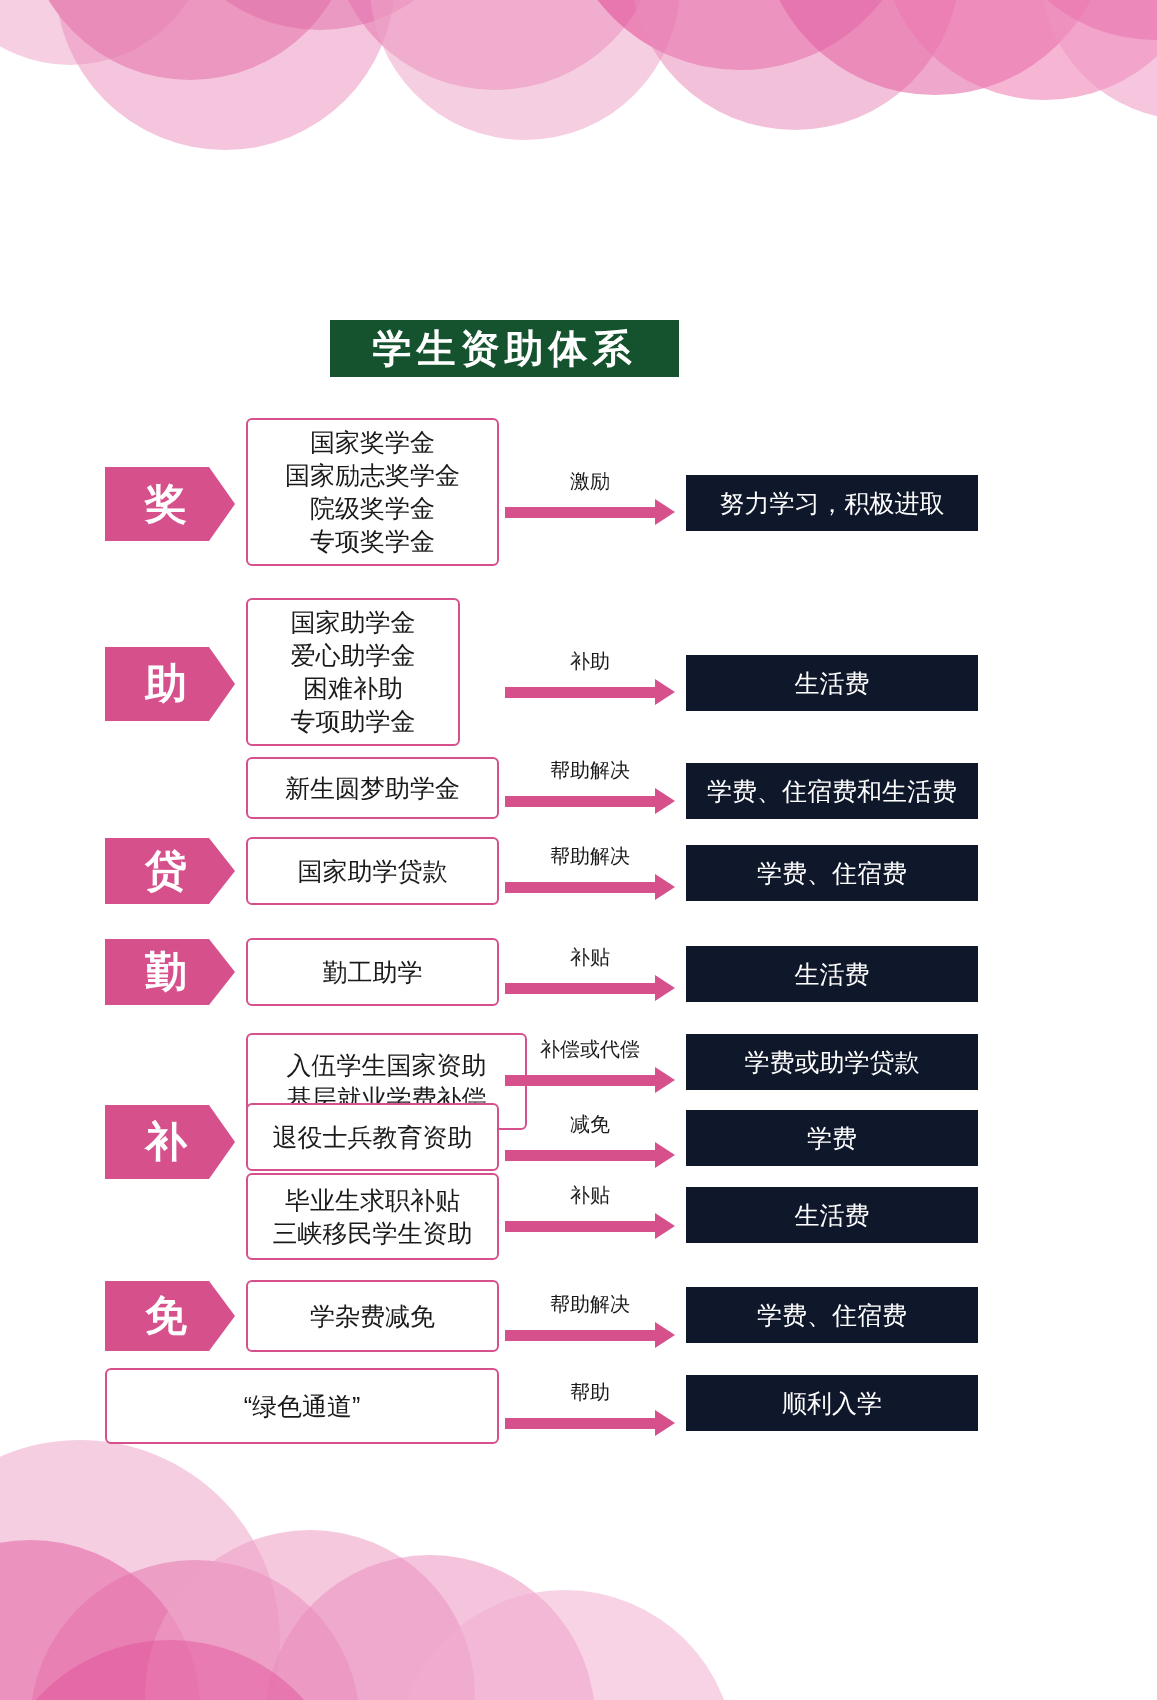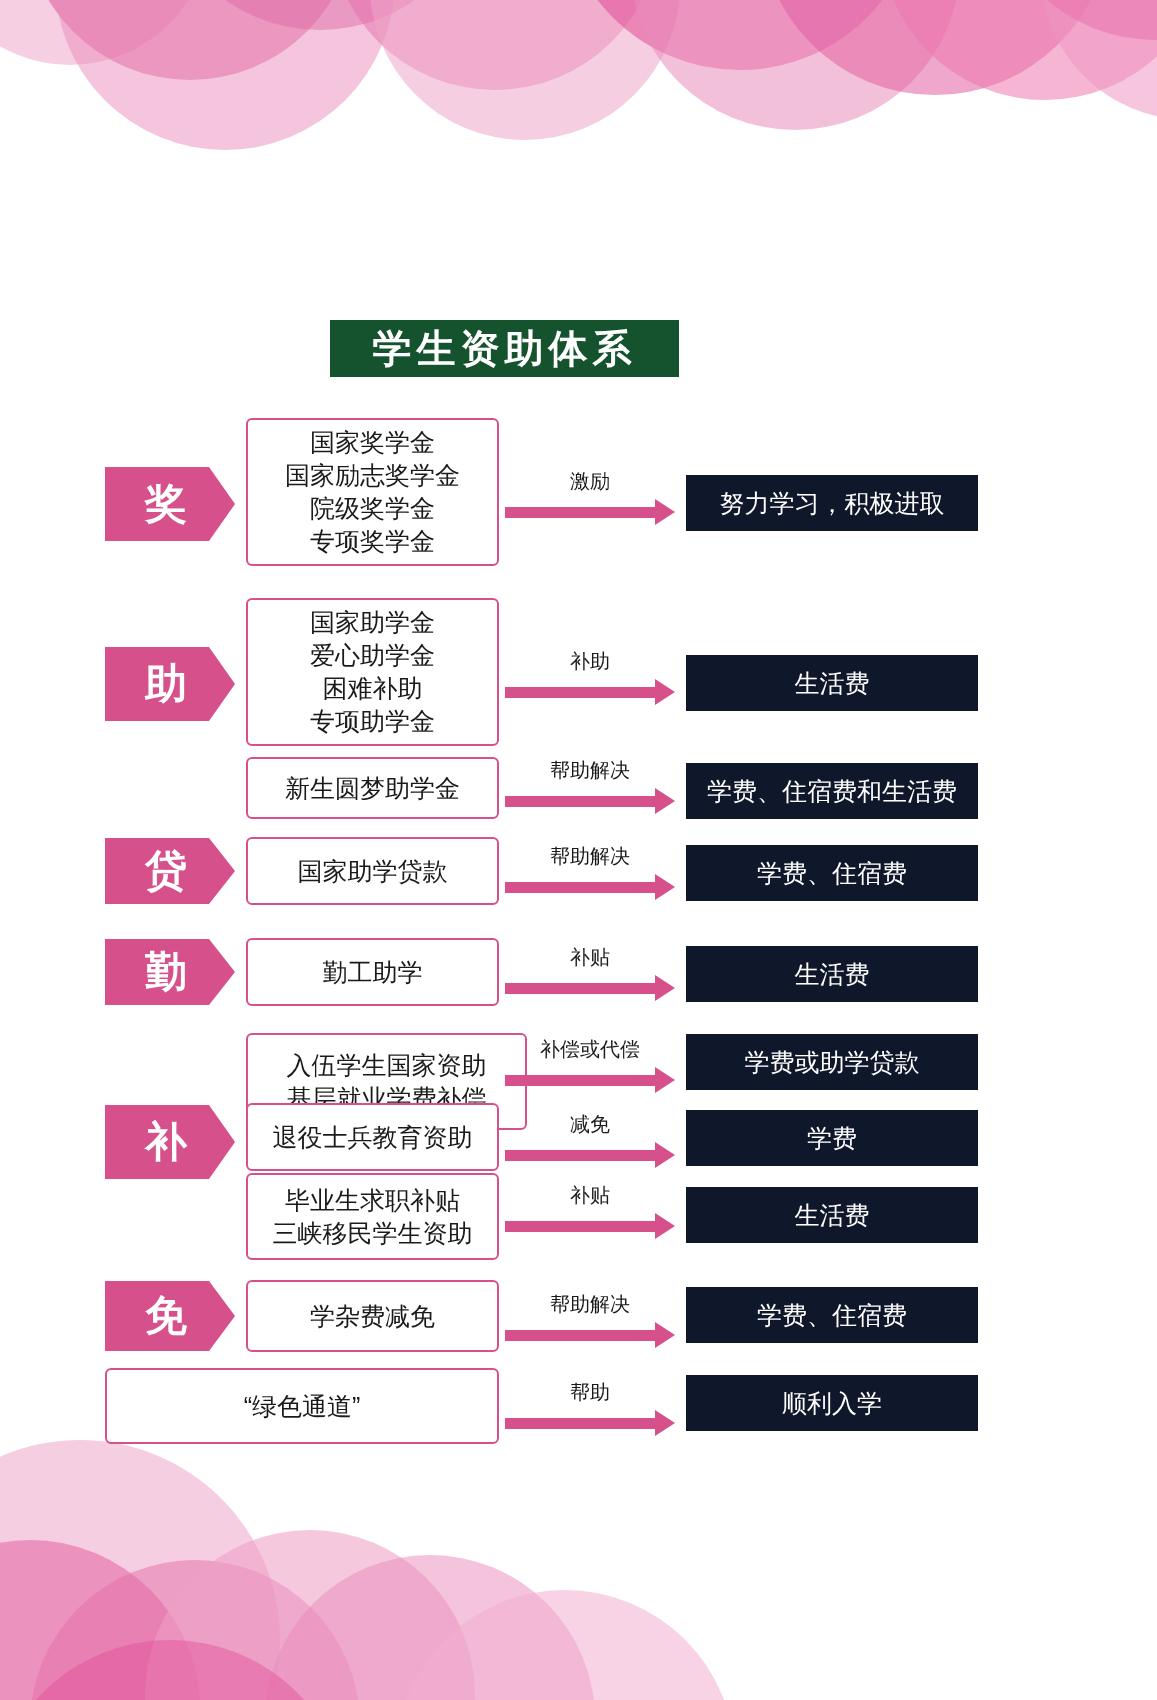--- a/index.html
+++ b/index.html
@@ -150,21 +150,21 @@
         <div class="arrow-label">激励</div>
         <div class="arrow-line" style="top: 39px; width: 150px;"></div>
         <div class="arrow-head" style="left: 150px; top: 31px;"></div>
       </div>
       <div class="result-box" style="left: 686px; top: 70px; width: 292px; height: 56px;">
         <span>努力学习，积极进取</span>
       </div>
       <div class="cat-chip" style="left: 105px; top: 242px; width: 130px; height: 74px;">
         <span>助</span>
       </div>
-      <div class="item-box" style="left: 246px; top: 193px; width: 253px; height: 148px;">
+      <div class="item-box" style="left: 246px; top: 193px; width: 214px; height: 148px;">
         <div class="line">国家助学金</div>
         <div class="line">爱心助学金</div>
         <div class="line">困难补助</div>
         <div class="line">专项助学金</div>
       </div>
       <div class="arrow-wrap" style="left: 505px; top: 243px; width: 170px; height: 52px;">
         <div class="arrow-label">补助</div>
         <div class="arrow-line" style="top: 39px; width: 150px;"></div>
         <div class="arrow-head" style="left: 150px; top: 31px;"></div>
       </div>

